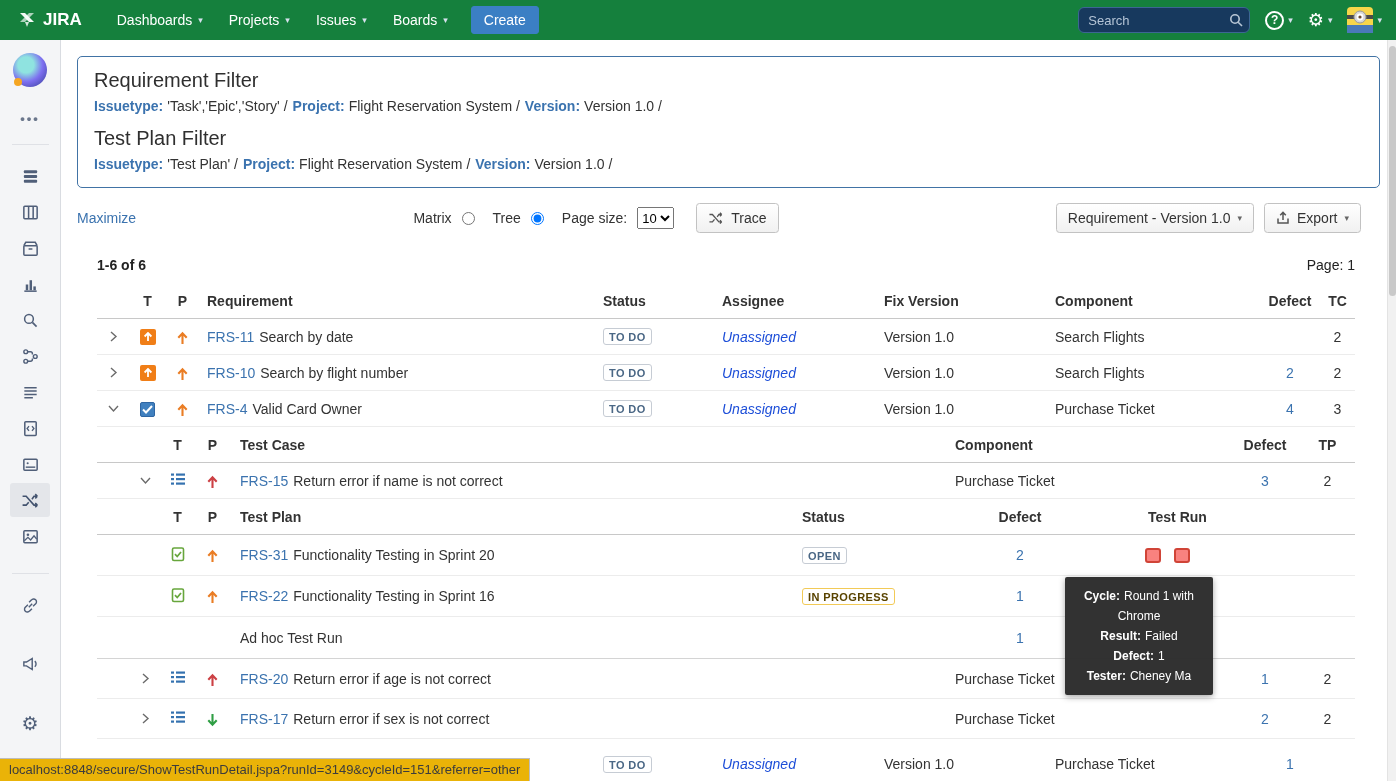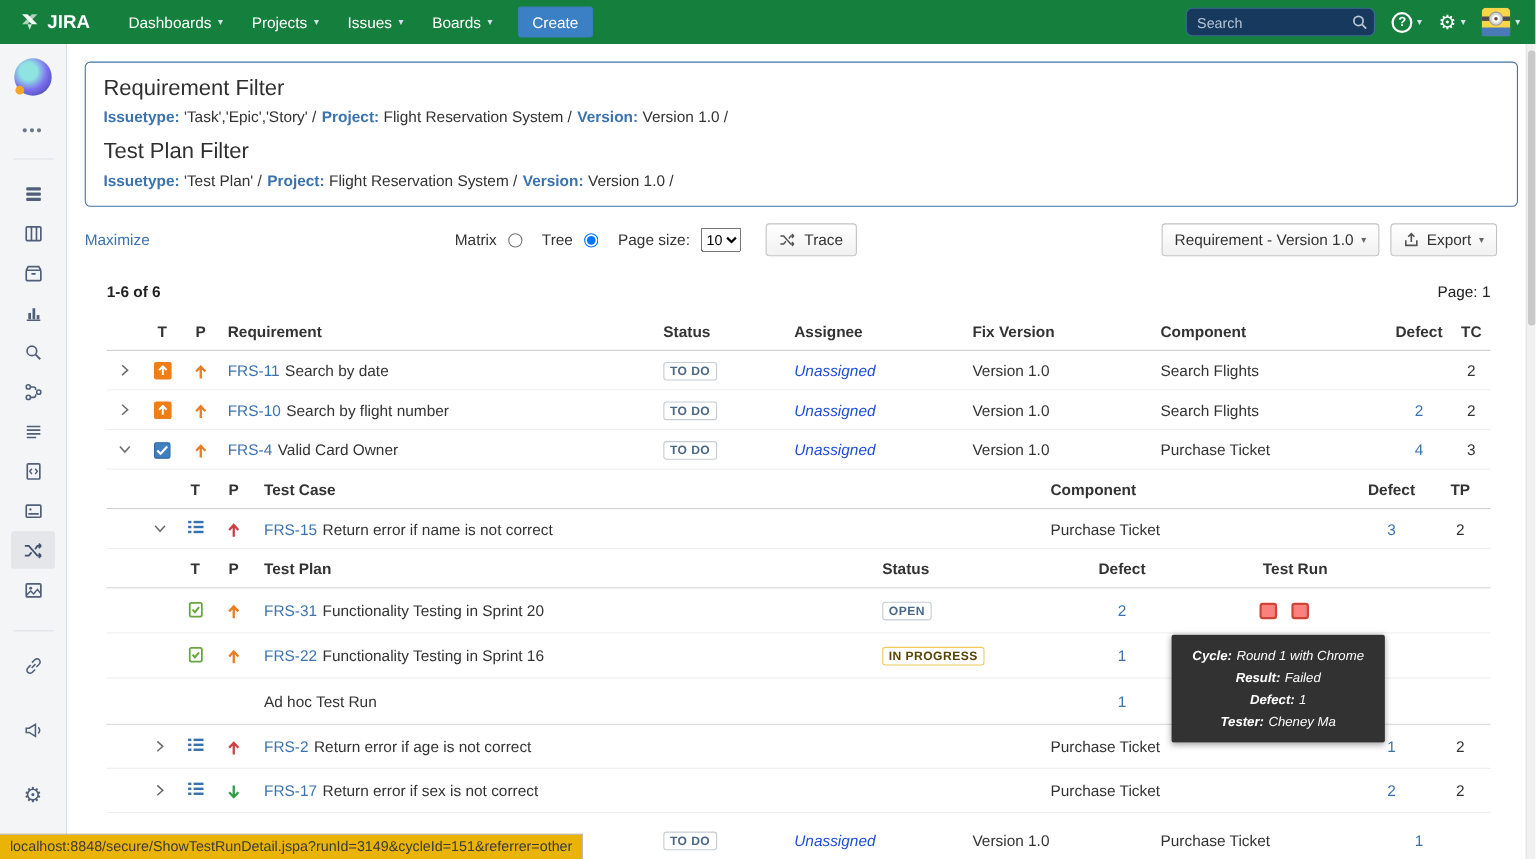--- a/index.html
+++ b/index.html
@@ -93,23 +93,23 @@
   .ticon.improvement { background:#f07e17; }
   .checkbox { display:inline-flex; width:15px; height:15px; border-radius:2px; background:#4080bf; border:1px solid #2f66a3; align-items:center; justify-content:center; cursor:pointer; }
   .prio { display:inline-flex; vertical-align:middle; }
   .prio svg { display:block; }
   .prio.high { color:#ea7d24; } .prio.critical { color:#cc4044; } .prio.minor { color:#2f9e44; }
   .prio.downward svg { transform:rotate(180deg); }
 
   .run-sq { display:inline-block; width:16px; height:15px; background:#f9827f; border:2px solid #d04437; border-radius:3px; margin-right:9px; cursor:pointer; vertical-align:middle; }
 
   
-  .tooltip { position:absolute; left:1065px; top:577px; width:194px; background:rgba(42,42,42,.96); color:#fff;
+  .tooltip { position:absolute; left:1065px; top:577px; width:148px; background:rgba(42,42,42,.96); color:#fff;
              font-size:12px; line-height:20px; text-align:center; padding:9px 8px; border-radius:2px;
-             box-shadow:0 2px 6px rgba(0,0,0,.35); z-index:20;font-style:italic; }
+             box-shadow:0 2px 6px rgba(0,0,0,.35); z-index:20; }
   .tooltip b { font-weight:bold; }
   .tooltip span { margin-left:4px; }
 
   .statusbar { position:absolute; left:0; bottom:0; background:#eab308; border:1px solid #bdbdbd; border-left:none; border-bottom:none;
                padding:3px 9px 4px; font-size:13px; color:#3c3c3c; z-index:30; white-space:nowrap; }
 
   .scrollbar { position:absolute; right:0; top:40px; bottom:0; width:9px; background:#f1f1f1; border-left:1px solid #e3e3e3; z-index:25; cursor:pointer; }
   .scroll-thumb { position:absolute; top:6px; left:1px; width:7px; height:250px; background:#c9c9c9; border-radius:4px; cursor:pointer; }
 </style>
 </head>
@@ -529,21 +529,21 @@
                   <rect x="6" y="2.5" width="9" height="2.2"></rect>
                   <rect x="6" y="7" width="9" height="2.2"></rect>
                   <rect x="6" y="11.5" width="9" height="2.2"></rect>
                 </g>
               </svg></span></div>
         <div class="c"><span class="prio critical">
               <svg width="11" height="14" viewBox="0 0 11 14">
                 <path d="M5.5 13V2.8M1.3 6.8L5.5 2.3l4.2 4.5" fill="none" stroke="currentColor" stroke-width="2.1"></path>
               </svg>
             </span></div>
-        <div class="pl10"><a class="ikey">FRS-2</a><span class="isum">Return error if age is not correct</span></div>
+        <div class="pl10"><a class="ikey">FRS-20</a><span class="isum">Return error if age is not correct</span></div>
         <div class="pl15">Purchase Ticket</div>
         <div class="c"><a class="dlink">1</a></div>
         <div class="c">2</div>
       </div>
 
       <div class="trow t-tc row40">
         <div></div>
         <div class="c"><span class="chev">
               <svg width="9" height="11" viewBox="0 0 9 11">
                 <path d="M2 1l5 4.5L2 10" fill="none" stroke="#6b6b6b" stroke-width="1.4"></path>

